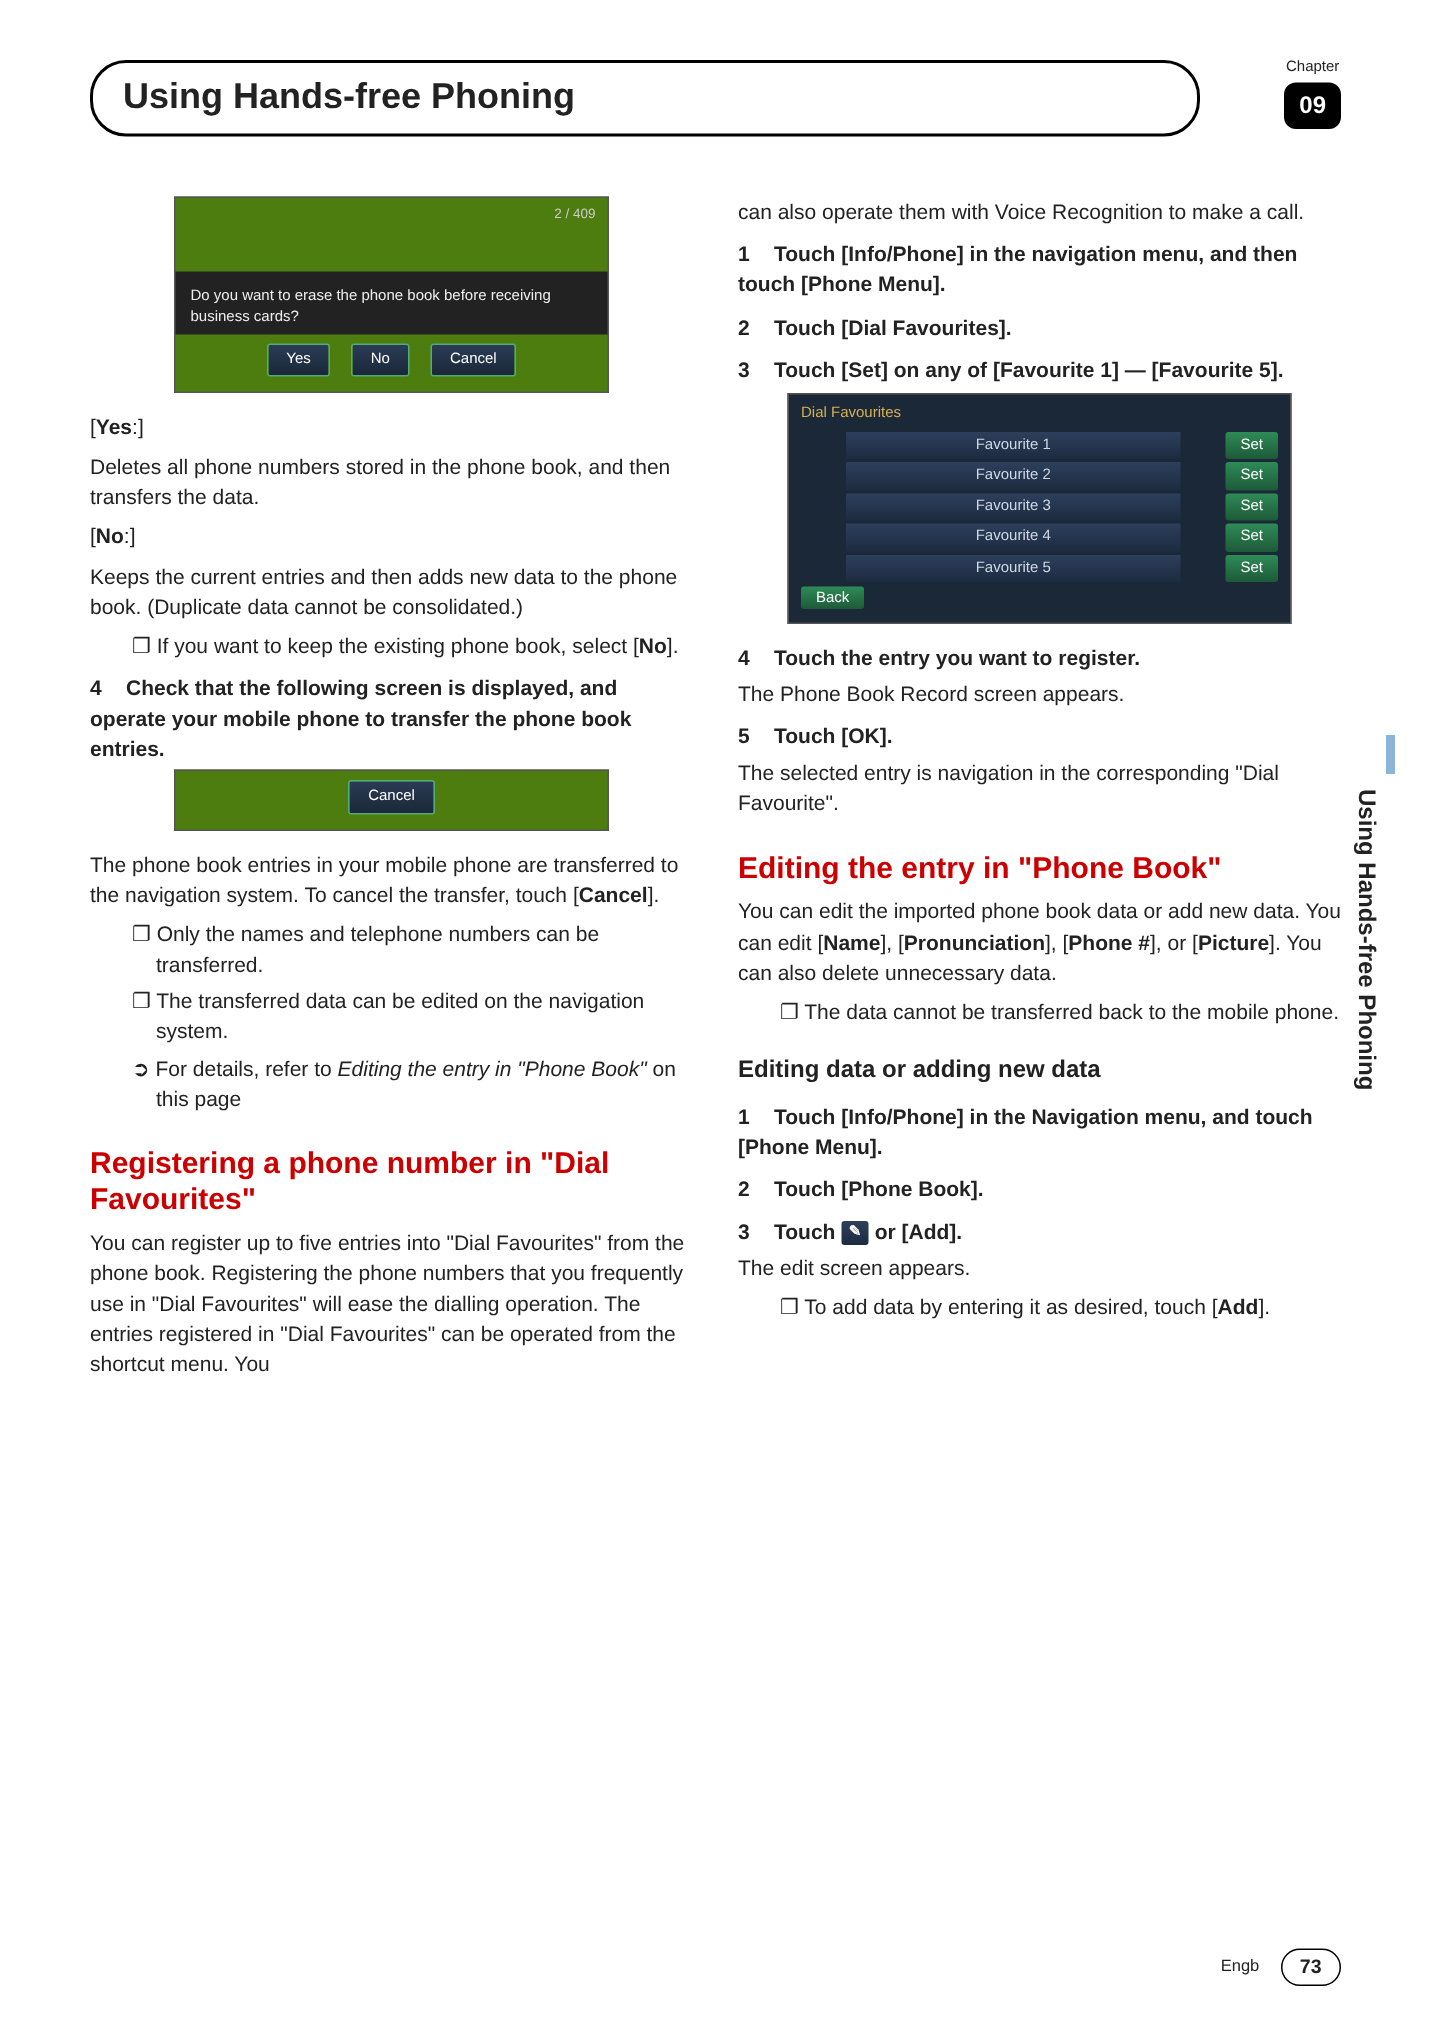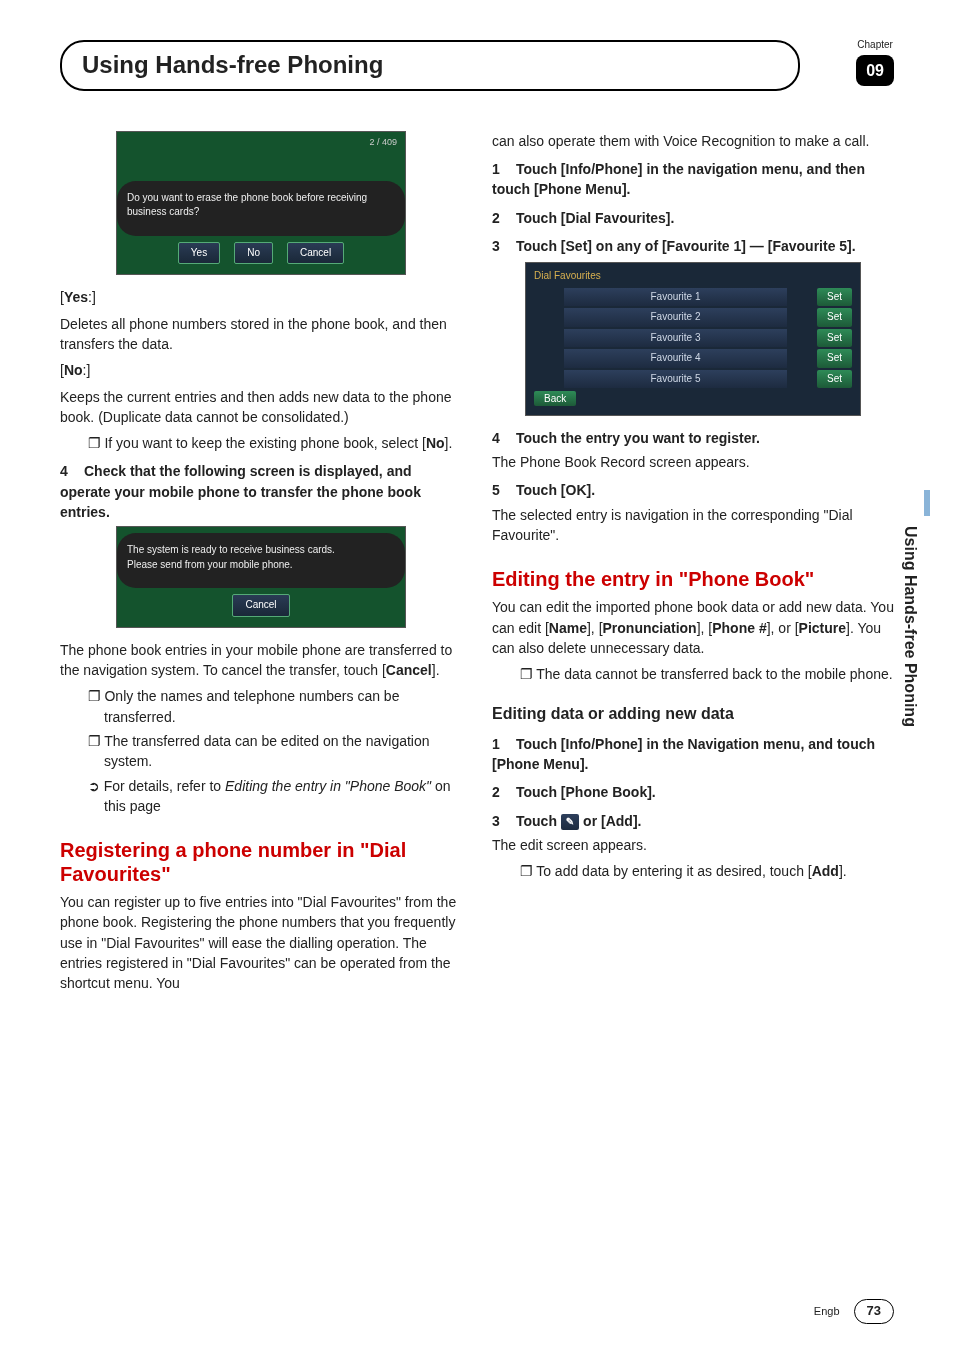--- a/index.html
+++ b/index.html
@@ -44,36 +44,35 @@
   }
   .columns {
     display: flex;
     gap: 30px;
     margin-top: 40px;
   }
   .col { flex: 1; }
   .screenshot {
     width: 290px;
     margin: 0 auto 12px auto;
-    background: #14532d;
+    background: #4d7c0f;
     color: #eee;
     font-size: 10px;
     border: 1px solid #555;
   }
   .screenshot .topbar {
     text-align: right;
     padding: 4px 8px;
     color: #ccc;
     font-size: 9px;
   }
   .screenshot .msg {
     background: #222;
-    padding: 10px 10px 16px 10px;
+    padding: 10px 10px 3px 10px;
     margin-top: 28px;
-    border-radius: 19px;
   }
   .screenshot .msg.tight { margin-top: 6px; }
   .screenshot .btnrow {
     display: flex;
     justify-content: center;
     gap: 14px;
     padding: 6px 0 10px 0;
   }
   .screenshot .btn {
     background: linear-gradient(#2a3b55,#1a2838);
@@ -218,24 +217,20 @@
 
     <p class="body">[<span class="bold">Yes</span><span>:</span>]</p>
     <p class="body">Deletes all phone numbers stored in the phone book, and then transfers the data.</p>
     <p class="body">[<span class="bold">No</span><span>:</span>]</p>
     <p class="body">Keeps the current entries and then adds new data to the phone book. (Duplicate data cannot be consolidated.)</p>
     <p class="indent1 bullet"><span>If you want to keep the existing phone book, select [</span><span class="bold">No</span><span>].</span></p>
 
     <p class="step bold"><span class="n">4</span><span>Check that the following screen is displayed, and operate your mobile phone to transfer the phone book entries.</span></p>
 
     <div class="screenshot">
-      <div class="msg tight">
-        <div>The system is ready to receive business cards.</div>
-        <div>Please send from your mobile phone.</div>
-      </div>
       <div class="btnrow">
         <div class="btn">Cancel</div>
       </div>
     </div>
 
     <p class="body"><span>The phone book entries in your mobile phone are transferred to the navigation system. To cancel the transfer, touch [</span><span class="bold">Cancel</span><span>].</span></p>
     <p class="indent1 bullet">Only the names and telephone numbers can be transferred.</p>
     <p class="indent1 bullet">The transferred data can be edited on the navigation system.</p>
     <p class="indent1b arrow"><span>For details, refer to </span><span class="italic">Editing the entry in "Phone Book"</span><span> on this page</span></p>
 

